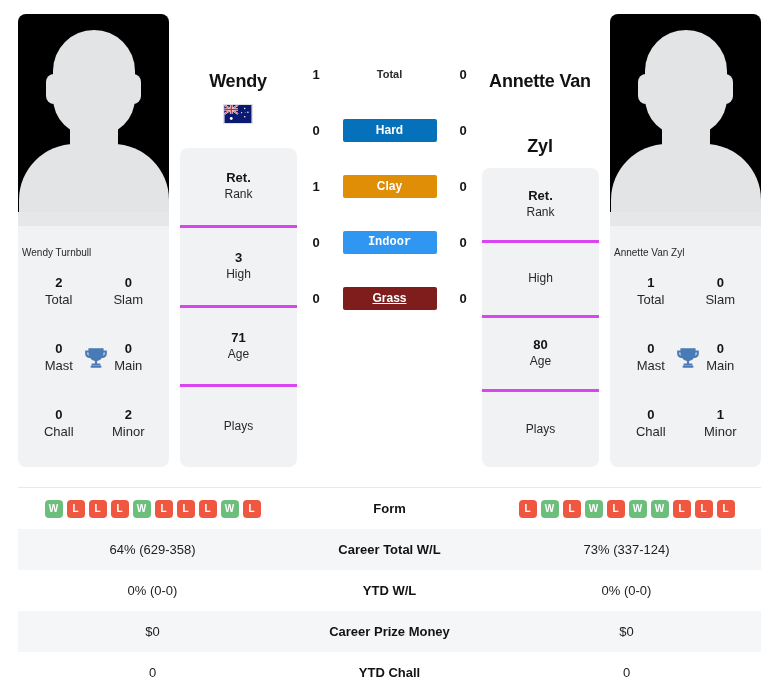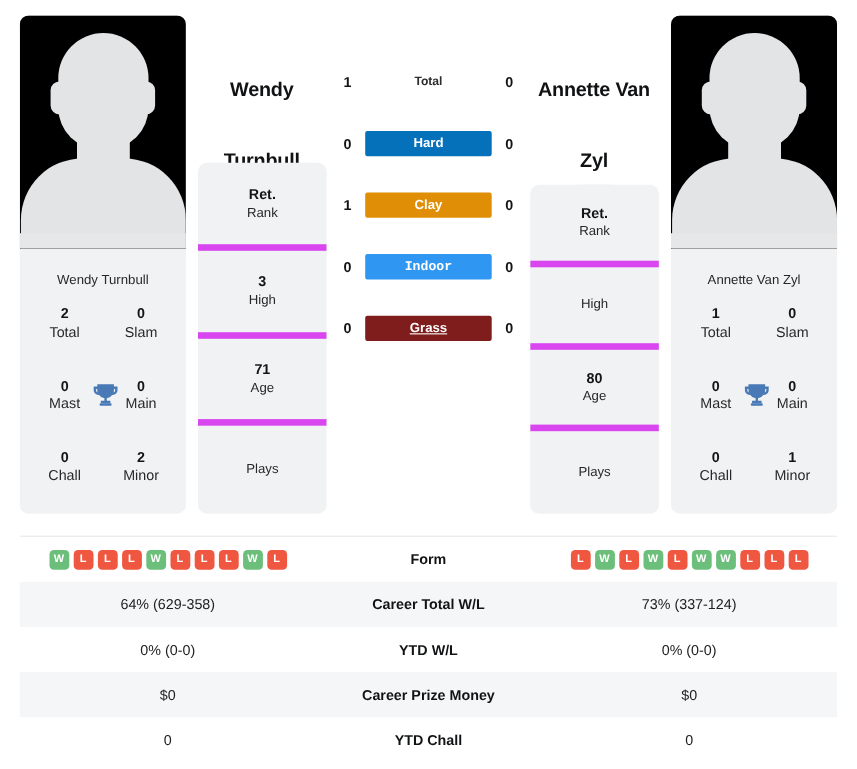--- a/index.html
+++ b/index.html
@@ -82,22 +82,22 @@
     border-radius: 56px 56px 0 0;
   }
   .photo .base {
     position: absolute;
     left: 0; right: 0; bottom: 0;
     height: 14px;
     background: #e6e7e8;
   }
 
   .pc-name {
-    text-align: center;
-    font-size: 12px;
+    text-align: left;
+    font-size: 10px;
     color: #27282a;
     padding: 21px 4px 0;
     line-height: 1.2;
     flex: none;
   }
 
   .stat-grid {
     flex: 1;
     display: grid;
     grid-template-columns: 1fr 1fr;
@@ -142,21 +142,21 @@
   }
   .rank-card.left  { left: 180px; top: 148px; height: 319px; }
   .rank-card.right { left: 482px; top: 168px; height: 299px; }
 
   .rank-row {
     display: flex;
     flex-direction: column;
     align-items: center;
     justify-content: center;
     height: 25%;
-    border-bottom: 6px solid #d946ef;
+    border-bottom: 3px solid #d946ef;
     line-height: 1.3;
   }
   .rank-row:last-child { border-bottom: none; }
   .rank-row .v {
     font-size: 13px;
     font-weight: 700;
     color: #141414;
   }
   .rank-row .k {
     font-size: 12px;
@@ -213,21 +213,21 @@
     flex: none;
   }
   .h2h-label {
     flex: 1;
     text-align: center;
     font-size: 11px;
     font-weight: 700;
     color: #2b2c2e;
   }
   .h2h-badge {
-    width: 115px;
+    width: 94px;
     height: 23px;
     line-height: 23px;
     text-align: center;
     font-size: 12px;
     font-weight: 700;
     color: #ffffff;
     border-radius: 2px;
     flex: none;
   }
 
@@ -324,21 +324,20 @@
       </div>
       <div class="stat-cell">
         <span class="v">2</span>
         <span class="k">Minor</span>
       </div>
     </div>
   </div>
 
   <div class="name-head left">
     <div class="title">Wendy</div>
-    <div class="title">Turnbull</div>
     <svg class="flag" viewBox="0 0 60 40">
       <rect width="60" height="40" fill="#0a1a72"></rect>
       <g>
         <rect x="0" y="0" width="30" height="20" fill="#0a1a72"></rect>
         <path d="M0 0L30 20M30 0L0 20" stroke="#fff" stroke-width="4"></path>
         <path d="M0 0L30 20M30 0L0 20" stroke="#d8232b" stroke-width="1.8"></path>
         <path d="M15 0V20M0 10H30" stroke="#fff" stroke-width="6"></path>
         <path d="M15 0V20M0 10H30" stroke="#d8232b" stroke-width="3"></path>
       </g>
       <circle cx="15" cy="30" r="3.2" fill="#fff"></circle>

